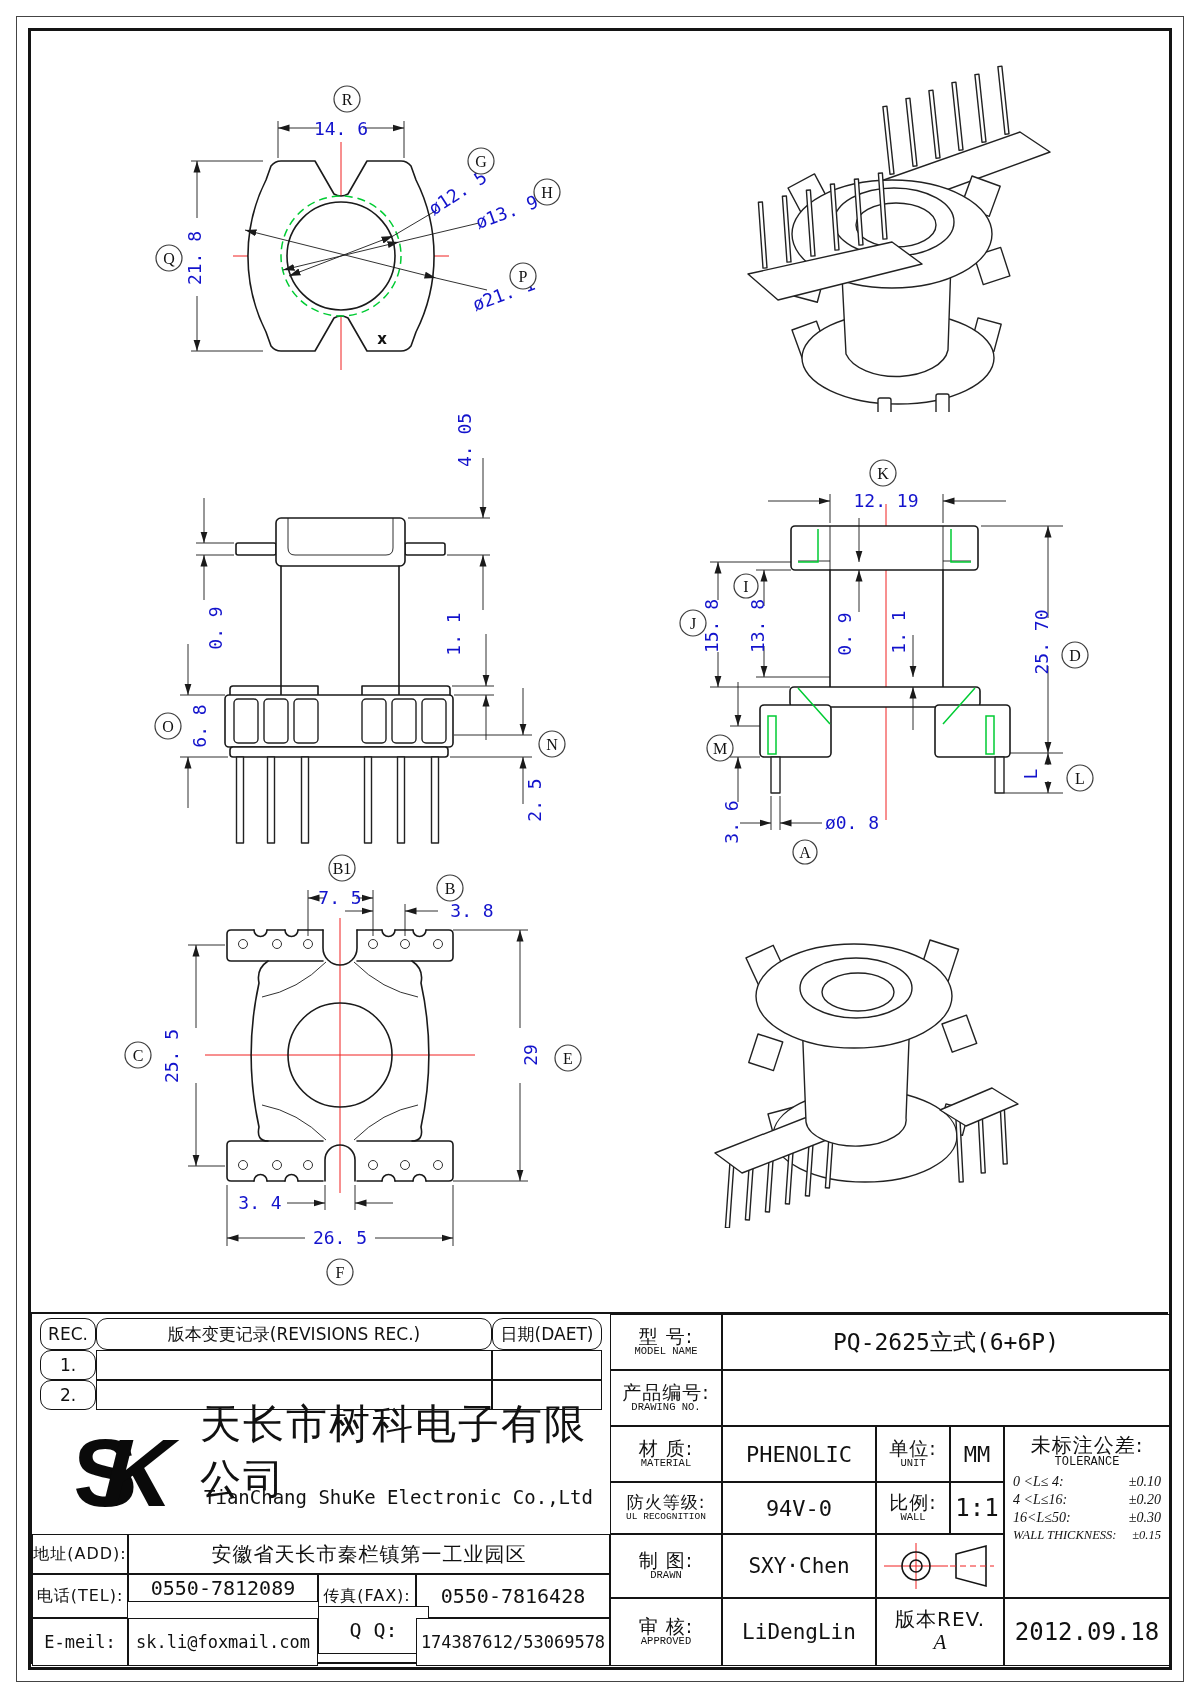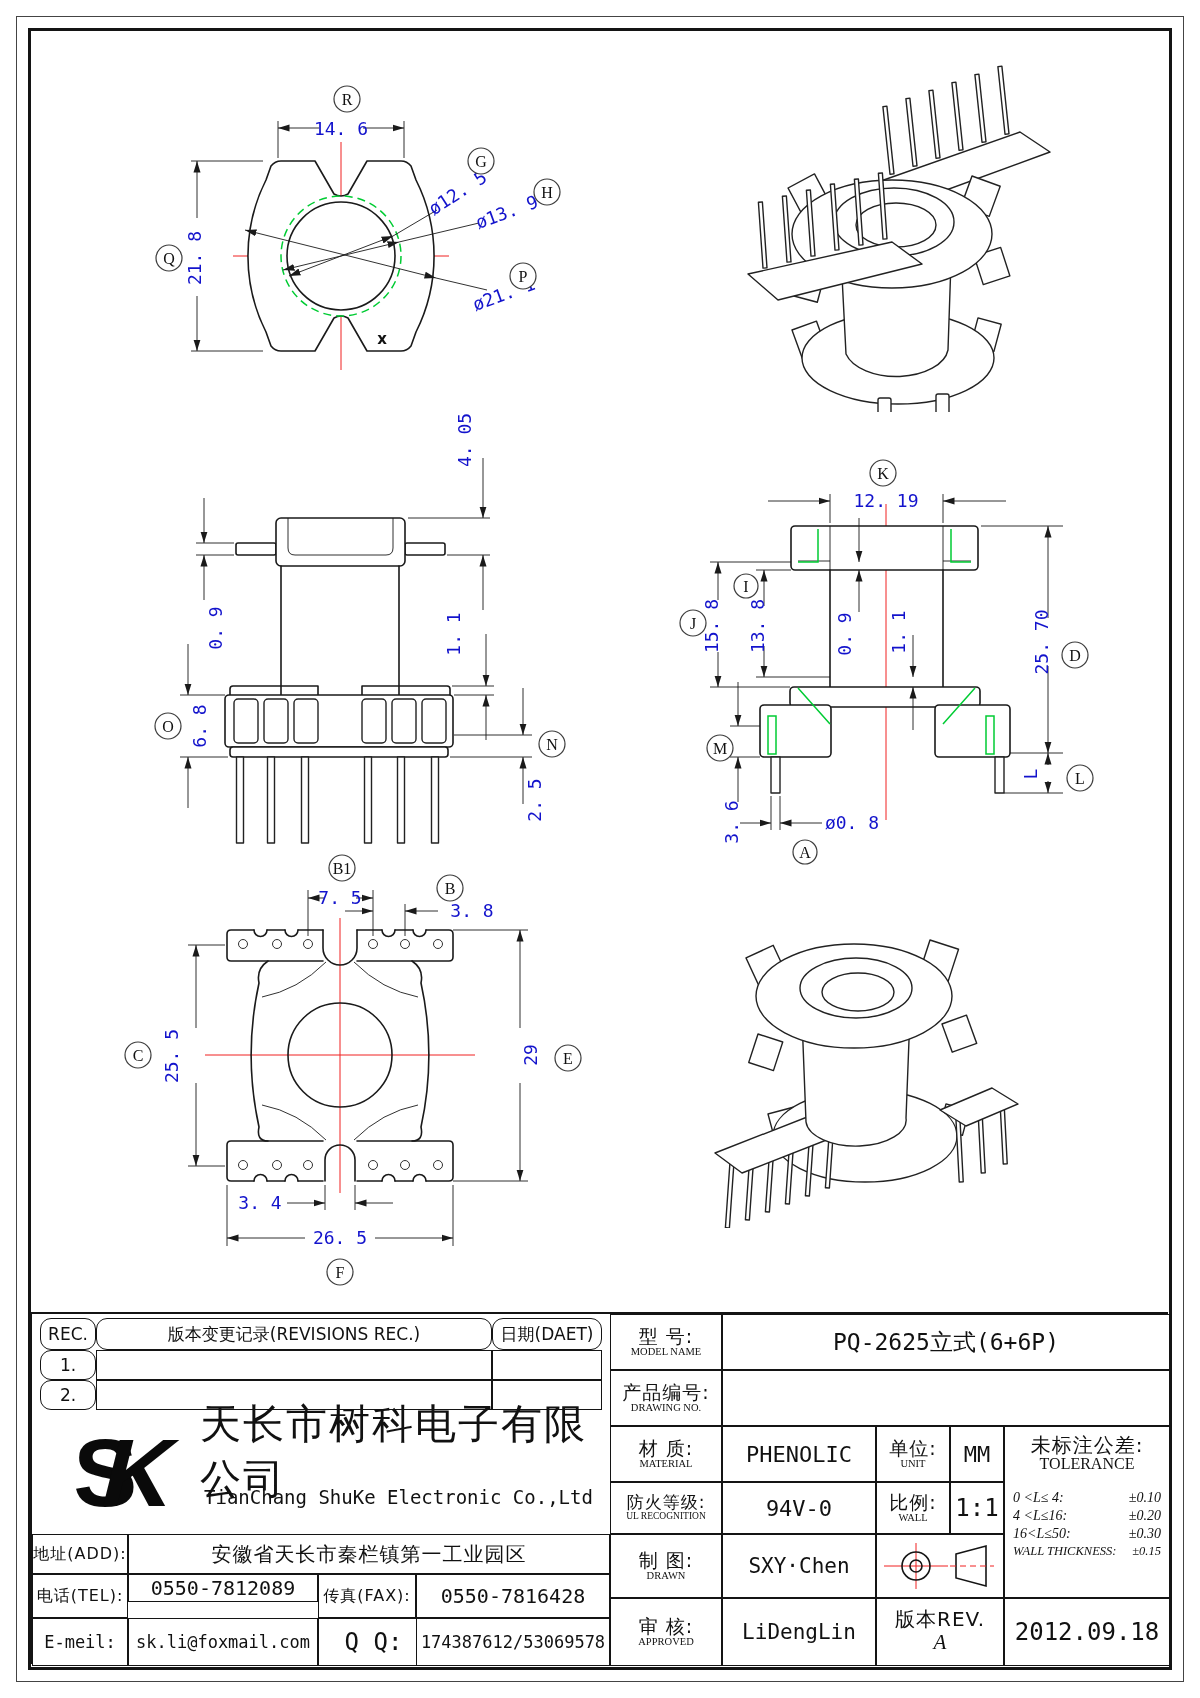--- a/index.html
+++ b/index.html
@@ -18,21 +18,21 @@
   .dt{font:18px "DejaVu Sans Mono",monospace;fill:#1313cc;text-anchor:middle;}
   .bal{fill:#fff;stroke:#3c3c3c;stroke-width:1.2;}
   .bt{font:16px "Liberation Serif",serif;fill:#111;text-anchor:middle;}
   .xm{font:bold 15px "DejaVu Sans",sans-serif;fill:#111;text-anchor:middle;}
   
   #tblock{position:absolute;left:30px;top:1312px;width:1138px;height:352px;border:2px solid #141414;box-sizing:border-box;background:#fff;}
   .cell{position:absolute;border:1.5px solid #141414;box-sizing:border-box;display:flex;align-items:center;justify-content:center;background:#fff;overflow:hidden;}
   .nob{border:none;}
   .lab{flex-direction:column;line-height:1.05;}
   .cn{font-size:19px;letter-spacing:1px;}
-  .en{font-size:10.5px;font-family:Liberation Serif, serif;letter-spacing:0px;}
+  .en{font-size:10.5px;font-family:Liberation Mono, monospace;letter-spacing:0px;}
   .val{font-family:"DejaVu Sans Mono",monospace;font-size:20px;}
   .rechead{font-size:17px;border-radius:11px;}
   .logo{font-family:"Liberation Sans",sans-serif;font-weight:800;font-size:96px;line-height:1;color:#0a0a0a;letter-spacing:-6px;}
   .logo .k{display:inline-block;transform:skewX(-14deg);margin-left:-26px;}
   .tolrow{display:flex;justify-content:space-between;width:100%;padding:1px 8px;box-sizing:border-box;
           font:italic 14px "Liberation Serif",serif;}
 </style>
 </head>
 <body>
 
@@ -460,21 +460,21 @@
     <div class="nob" style="position:absolute;left:172px;top:168px;width:400px;height:30px;font-family:'DejaVu Sans Mono',monospace;font-size:19px;display:flex;align-items:center">TianChang ShuKe Electronic Co.,Ltd</div>
 
     <div class="cell cn" style="left:0px;top:220px;width:96px;height:40px;font-size:16px">地址(ADD):</div>
     <div class="cell cn" style="left:96px;top:220px;width:482px;height:40px;font-size:20px">安徽省天长市秦栏镇第一工业园区</div>
     <div class="cell cn" style="left:0px;top:260px;width:96px;height:44px;font-size:16px">电话(TEL):</div>
     <div class="cell val" style="left:96px;top:260px;width:190px;height:28px">0550-7812089</div>
     <div class="cell cn" style="left:286px;top:260px;width:98px;height:44px;font-size:16px">传真(FAX):</div>
     <div class="cell val" style="left:384px;top:260px;width:194px;height:44px">0550-7816428</div>
     <div class="cell val" style="left:0px;top:304px;width:96px;height:48px;font-size:17px">E-meil:</div>
     <div class="cell val" style="left:96px;top:304px;width:190px;height:48px;font-size:17px">sk.li@foxmail.com</div>
-    <div class="cell val" style="left:286px;top:304px;width:111px;height:48px;font-size:24px">Q Q:</div>
+    <div class="cell val" style="left:286px;top:292px;width:111px;height:48px;font-size:20px">Q Q:</div>
     <div class="cell val" style="left:384px;top:304px;width:194px;height:48px;font-size:17px">174387612/53069578</div>
 
     <div class="cell lab" style="left:578px;top:0px;width:112px;height:56px">
       <span class="cn">型  号:</span>
       <span class="en">MODEL NAME</span>
     </div>
     <div class="cell val" style="left:690px;top:0px;width:448px;height:56px;font-size:23px">PQ-2625立式(6+6P)</div>
     <div class="cell lab" style="left:578px;top:56px;width:112px;height:56px">
       <span class="cn">产品编号:</span>
       <span class="en">DRAWING NO.</span>
@@ -498,21 +498,21 @@
     </div>
     <div class="cell val" style="left:690px;top:168px;width:154px;height:52px;font-size:22px">94V-0</div>
     <div class="cell lab" style="left:844px;top:168px;width:74px;height:52px">
       <span class="cn">比例:</span>
       <span class="en">WALL</span>
     </div>
     <div class="cell val" style="left:918px;top:168px;width:54px;height:52px;font-size:24px">1:1</div>
 
     <div class="cell lab" style="left:972px;top:112px;width:166px;height:172px;justify-content:flex-start;padding-top:8px">
       <span class="cn" style="font-size:20px">未标注公差:</span>
-      <span class="en" style="font-size:16px;margin-bottom:16px">TOLERANCE</span>
+      <span class="en" style="font-size:12px;margin-bottom:4px">TOLERANCE</span>
       <span class="tolrow">
           <i>0 &lt;L≤ 4:</i>
           <i>±0.10</i>
         </span>
       <span class="tolrow">
           <i>4 &lt;L≤16:</i>
           <i>±0.20</i>
         </span>
       <span class="tolrow">
           <i>16&lt;L≤50:</i>

